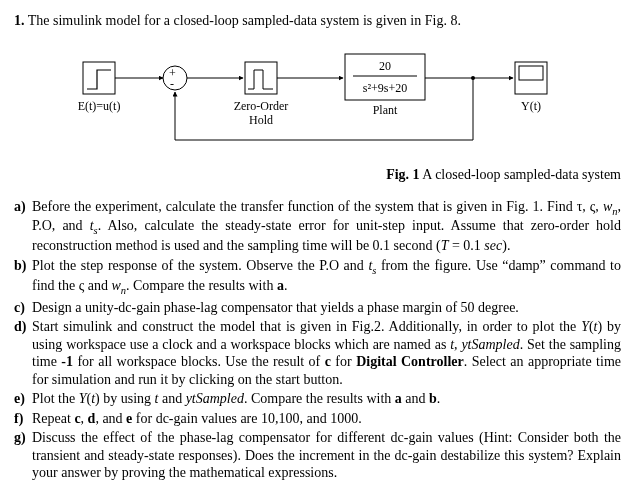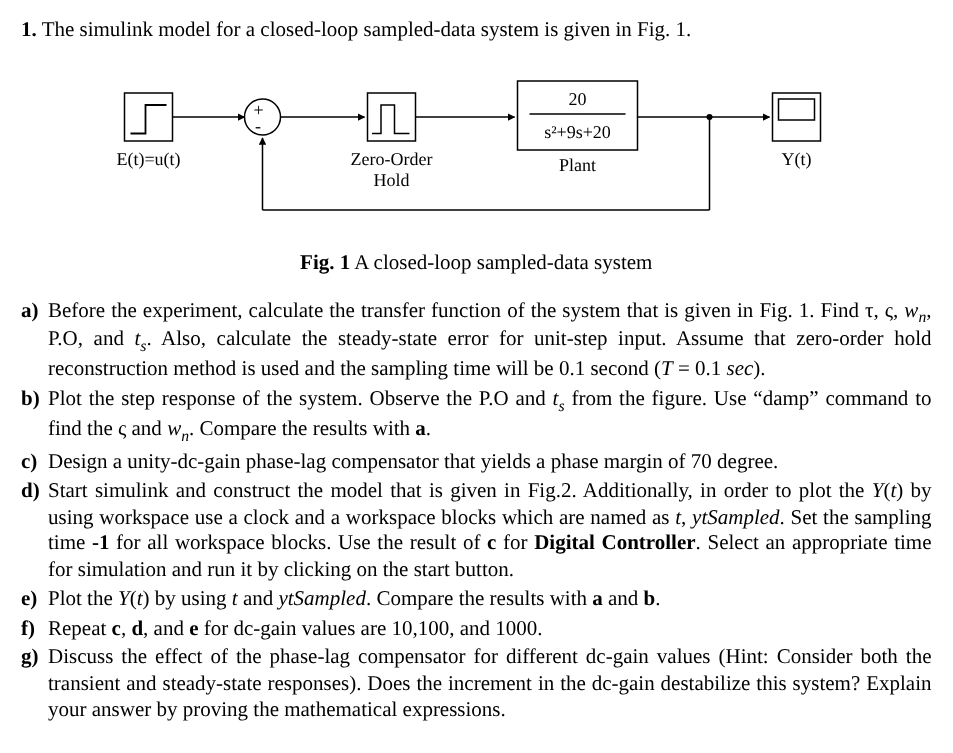--- a/index.html
+++ b/index.html
@@ -10,35 +10,35 @@
     color: #000;
     background: #fff;
     width: 635px;
     box-sizing: border-box;
     line-height: 1.25;
   }
   .question-number { font-weight: bold; }
   .intro { margin-bottom: 10px; }
   .diagram-wrap { text-align: center; margin: 6px 0 4px 0; }
   svg.diagram { display: inline-block; }
-  .caption { text-align: center; margin: 12px 0 14px 0; }
+  .caption { text-align: right; margin: 12px 0 14px 0; }
   .caption b { font-weight: bold; }
   .parts { text-align: justify; }
   .part { display: flex; margin-bottom: 2px; }
   .part-label { font-weight: bold; min-width: 18px; }
   .part-body { flex: 1; }
   .math { font-family: "Times New Roman", Times, serif; font-style: italic; margin-top: 46px; }
   .sub { font-size: 0.75em; vertical-align: sub; font-style: italic; }
 </style>
 </head>
 <body>
 
 <div class="intro">
   <span class="question-number">1.</span>
-  <span>The simulink model for a closed-loop sampled-data system is given in Fig. 1.</span>
+  <span>The simulink model for a closed-loop sampled-data system is given in Fig. 8.</span>
 </div>
 
 <div class="diagram-wrap">
   <svg class="diagram" width="490" height="110" viewBox="0 0 490 110">
     <defs>
       <marker id="arrow" viewBox="0 0 10 10" refX="9" refY="5" markerWidth="5" markerHeight="5" orient="auto">
         <path d="M0,0 L10,5 L0,10 z" fill="#000"></path>
       </marker>
     </defs>
 
@@ -88,21 +88,21 @@
   <div class="part">
     <div class="part-label">a)</div>
     <div class="part-body">Before the experiment, calculate the transfer function of the system that is given in Fig. 1. Find τ, ς, <span class="math">w<span class="sub">n</span></span>, P.O, and <span class="math">t<span class="sub">s</span></span>. Also, calculate the steady-state error for unit-step input. Assume that zero-order hold reconstruction method is used and the sampling time will be 0.1 second (<span class="math">T</span> = 0.1 <span class="math">sec</span>).</div>
   </div>
   <div class="part">
     <div class="part-label">b)</div>
     <div class="part-body">Plot the step response of the system. Observe the P.O and <span class="math">t<span class="sub">s</span></span> from the figure. Use “damp” command to find the ς and <span class="math">w<span class="sub">n</span></span>. Compare the results with <b>a</b>.</div>
   </div>
   <div class="part">
     <div class="part-label">c)</div>
-    <div class="part-body">Design a unity-dc-gain phase-lag compensator that yields a phase margin of 70 degree.</div>
+    <div class="part-body">Design a unity-dc-gain phase-lag compensator that yields a phase margin of 50 degree.</div>
   </div>
   <div class="part">
     <div class="part-label">d)</div>
     <div class="part-body">Start simulink and construct the model that is given in Fig.2. Additionally, in order to plot the <span class="math">Y</span>(<span class="math">t</span>) by using workspace use a clock and a workspace blocks which are named as <span class="math">t</span>, <span class="math">ytSampled</span>. Set the sampling time <b>-1</b> for all workspace blocks. Use the result of <b>c</b> for <b>Digital Controller</b>. Select an appropriate time for simulation and run it by clicking on the start button.</div>
   </div>
   <div class="part">
     <div class="part-label">e)</div>
     <div class="part-body">Plot the <span class="math">Y</span>(<span class="math">t</span>) by using <span class="math">t</span> and <span class="math">ytSampled</span>. Compare the results with <b>a</b> and <b>b</b>.</div>
   </div>
   <div class="part">

